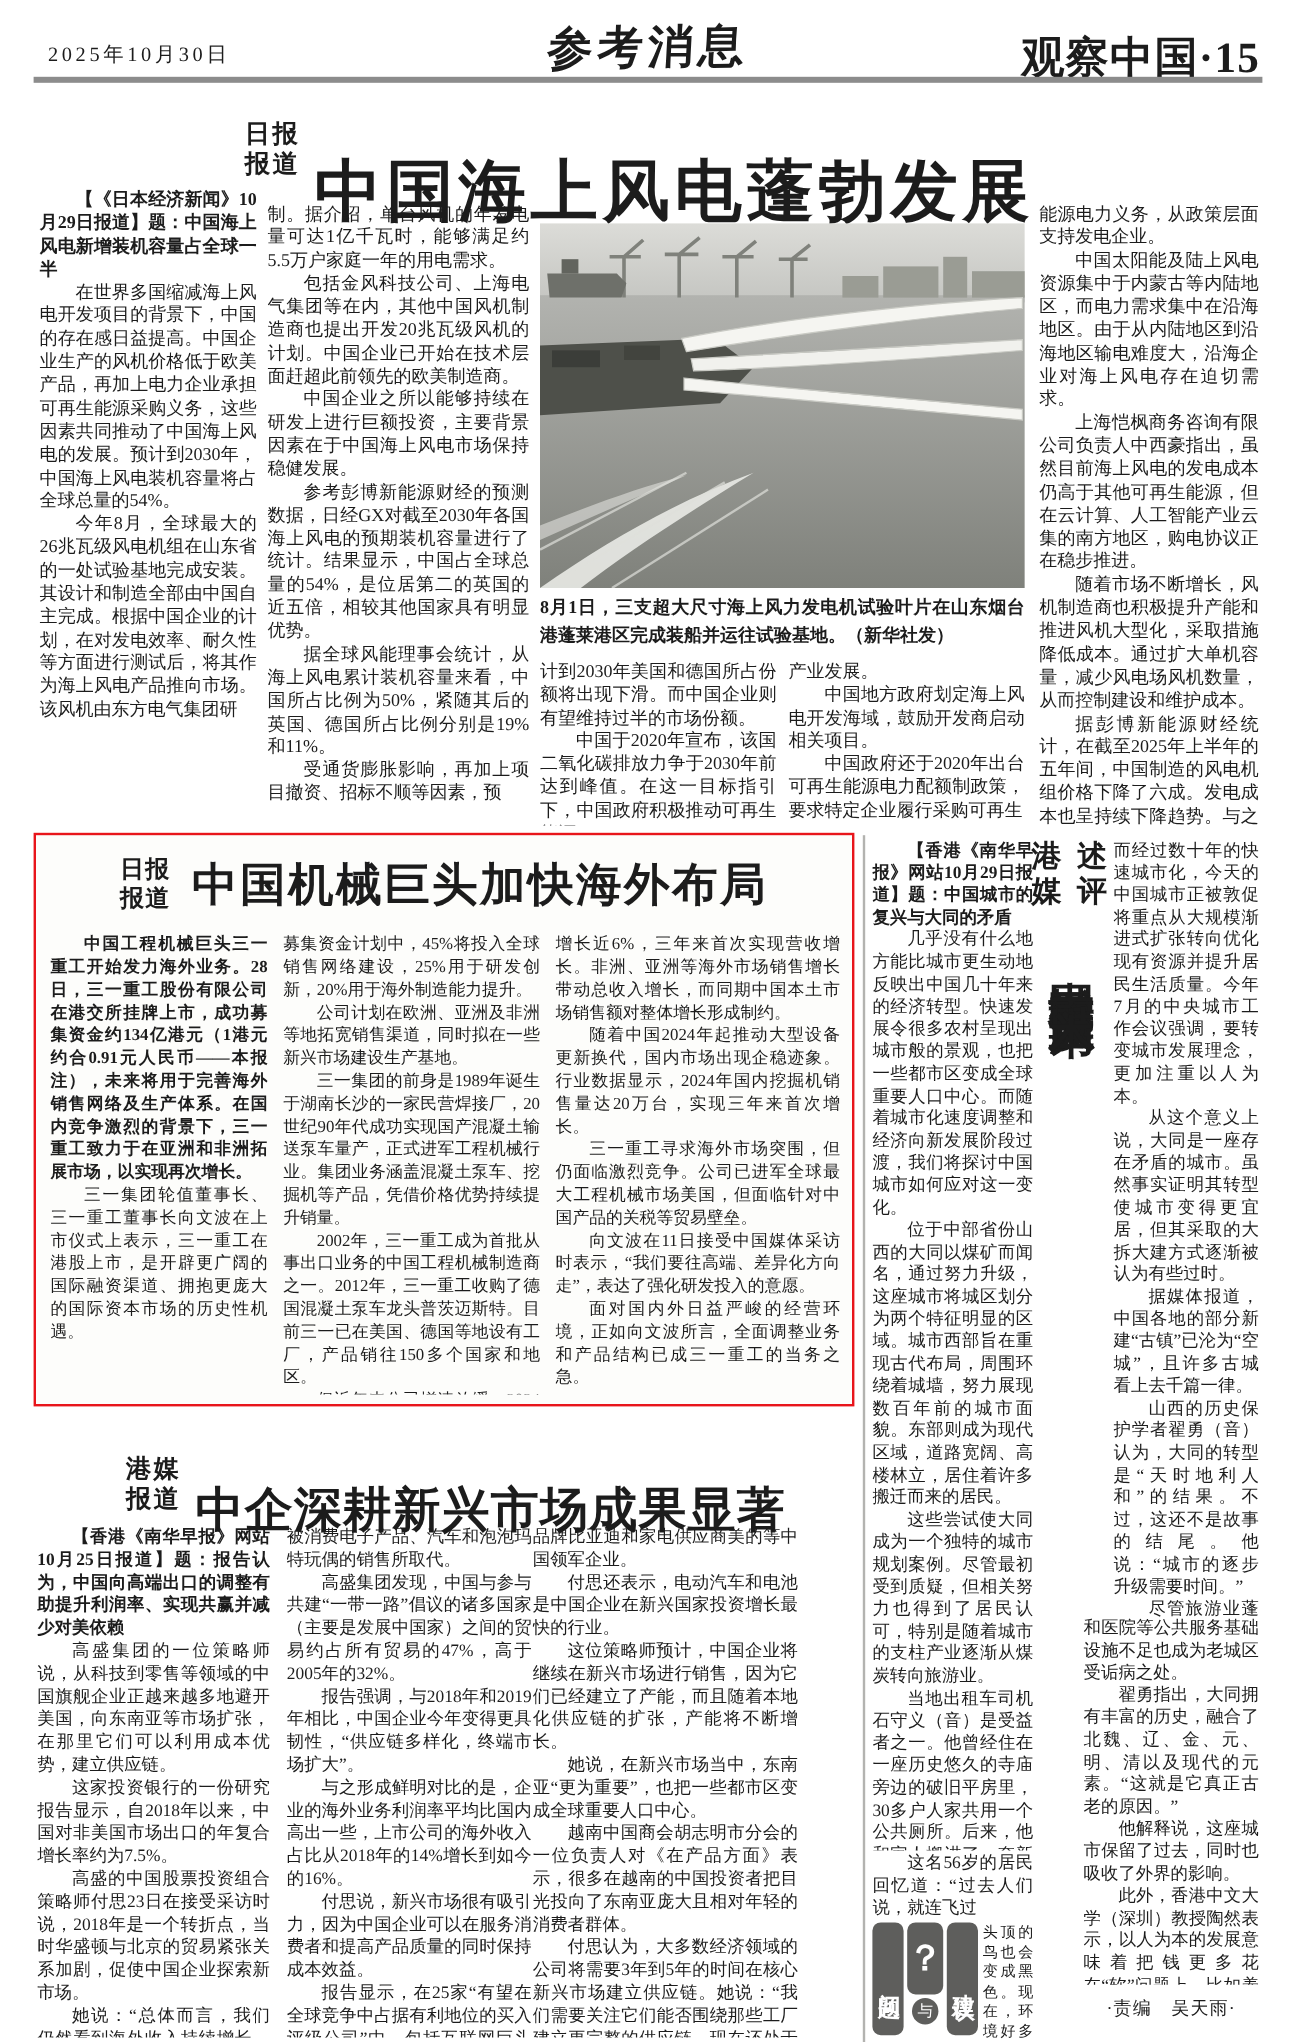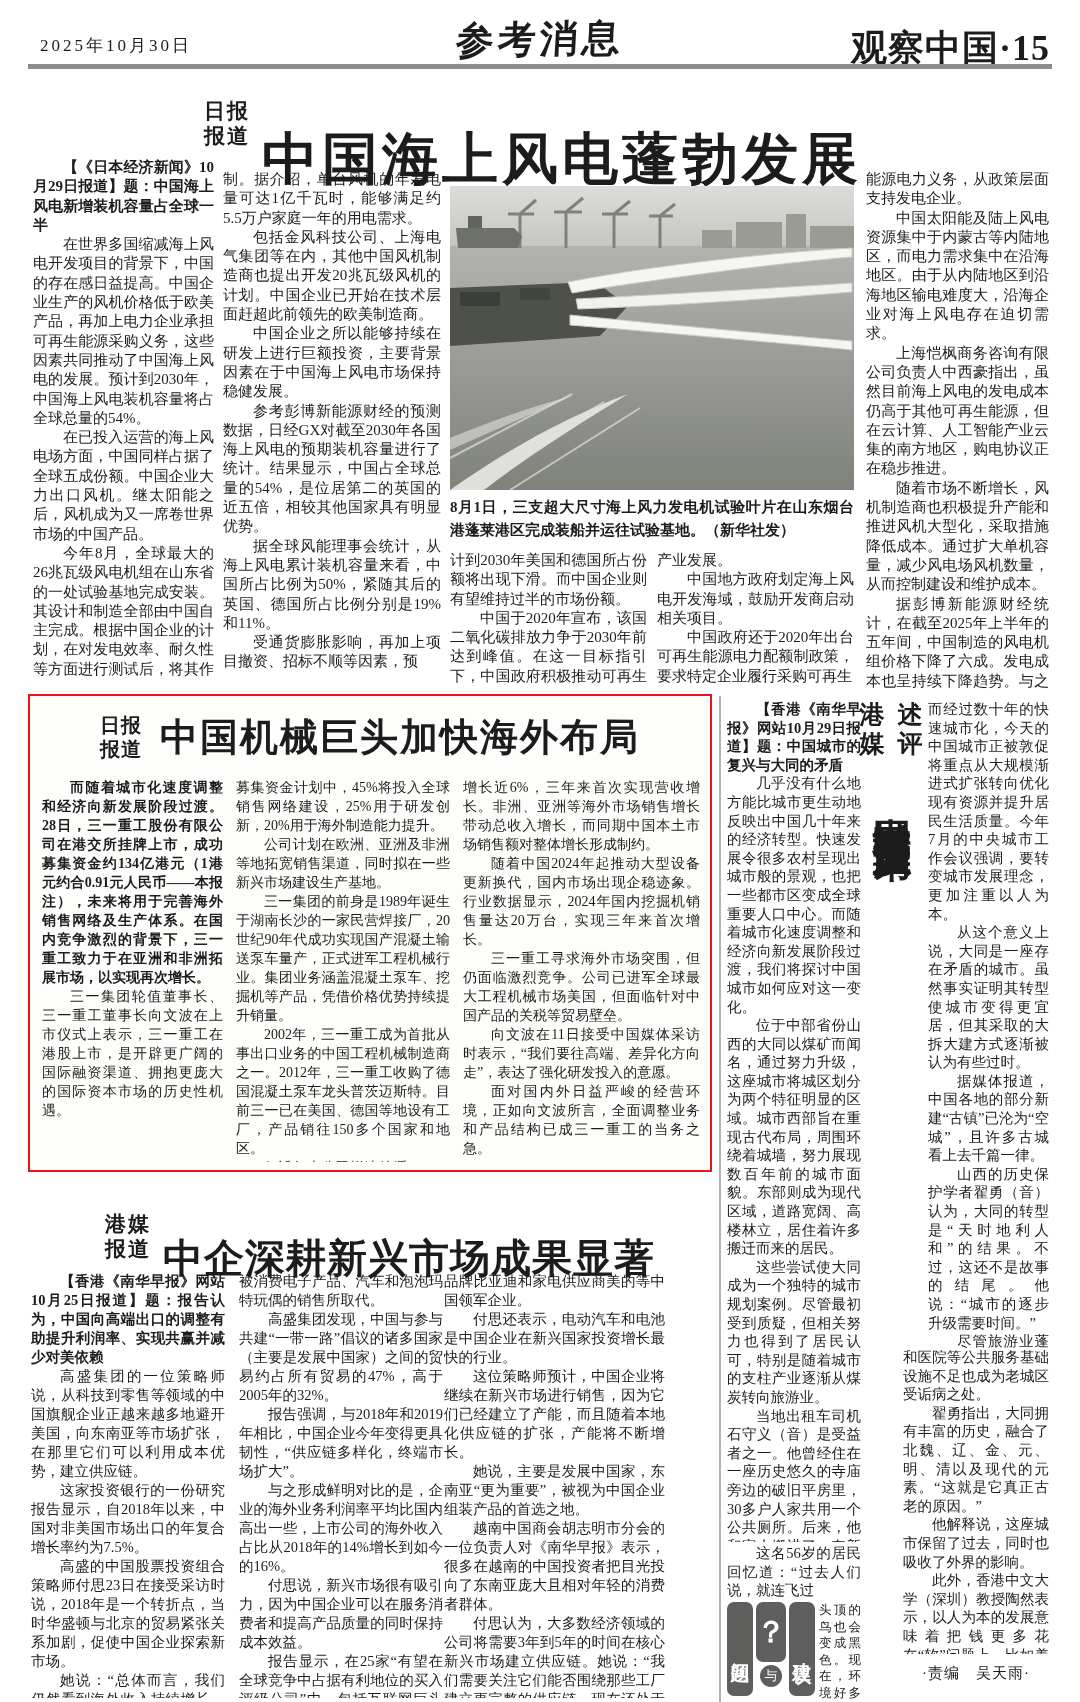--- a/index.html
+++ b/index.html
@@ -76,21 +76,20 @@
 
   <div class="kicker" style="left:197px;top:99px;width:60px;">
       <p>日报</p>
       <p>报道</p>
     </div>
   <h1 class="hl-sans hl-wind">中国海上风电蓬勃发展</h1>
 
   <div class="col fs15 lead" style="left:33px;top:158px;width:181px;height:519px;">
       <p>【《日本经济新闻》10月29日报道】题：中国海上风电新增装机容量占全球一半</p>
       <p>在世界多国缩减海上风电开发项目的背景下，中国的存在感日益提高。中国企业生产的风机价格低于欧美产品，再加上电力企业承担可再生能源采购义务，这些因素共同推动了中国海上风电的发展。预计到2030年，中国海上风电装机容量将占全球总量的54%。</p>
-      <p>在已投入运营的海上风电场方面，中国同样占据了全球五成份额。中国企业大力出口风机。继太阳能之后，风机成为又一席卷世界市场的中国产品。</p>
       <p>今年8月，全球最大的26兆瓦级风电机组在山东省的一处试验基地完成安装。其设计和制造全部由中国自主完成。根据中国企业的计划，在对发电效率、耐久性等方面进行测试后，将其作为海上风电产品推向市场。该风机由东方电气集团研</p>
     </div>
   <div class="col fs15 cont" style="left:223px;top:170px;width:218px;height:519px;">
       <p>制。据介绍，单台风机的年发电量可达1亿千瓦时，能够满足约5.5万户家庭一年的用电需求。</p>
       <p>包括金风科技公司、上海电气集团等在内，其他中国风机制造商也提出开发20兆瓦级风机的计划。中国企业已开始在技术层面赶超此前领先的欧美制造商。</p>
       <p>中国企业之所以能够持续在研发上进行巨额投资，主要背景因素在于中国海上风电市场保持稳健发展。</p>
       <p>参考彭博新能源财经的预测数据，日经GX对截至2030年各国海上风电的预期装机容量进行了统计。结果显示，中国占全球总量的54%，是位居第二的英国的近五倍，相较其他国家具有明显优势。</p>
       <p>据全球风能理事会统计，从海上风电累计装机容量来看，中国所占比例为50%，紧随其后的英国、德国所占比例分别是19%和11%。</p>
       <p>受通货膨胀影响，再加上项目撤资、招标不顺等因素，预</p>
     </div>
@@ -166,21 +165,21 @@
   <div class="abs redbox">
     <div class="rb-head">
       <div class="rb-kicker">
           <p>日报</p>
           <p>报道</p>
         </div>
       <div class="hl-serif hl-sany" style="position:static;">中国机械巨头加快海外布局</div>
     </div>
     <div class="rb-body">
       <div class="rb-col fs14 lead" style="width:181px;">
-          <p>而随着城市化速度调整和经济向新发展阶段过渡。28日，三一重工股份有限公司在港交所挂牌上市，成功募集资金约134亿港元（1港元约合0.91元人民币——本报注），未来将用于完善海外销售网络及生产体系。在国内竞争激烈的背景下，三一重工致力于在亚洲和非洲拓展市场，以实现再次增长。</p>
+          <p>中国工程机械巨头三一重工开始发力海外业务。28日，三一重工股份有限公司在港交所挂牌上市，成功募集资金约134亿港元（1港元约合0.91元人民币——本报注），未来将用于完善海外销售网络及生产体系。在国内竞争激烈的背景下，三一重工致力于在亚洲和非洲拓展市场，以实现再次增长。</p>
           <p>三一集团轮值董事长、三一重工董事长向文波在上市仪式上表示，三一重工在港股上市，是开辟更广阔的国际融资渠道、拥抱更庞大的国际资本市场的历史性机遇。</p>
         </div>
       <div class="rb-col fs14 cont" style="width:214px;">
           <p>募集资金计划中，45%将投入全球销售网络建设，25%用于研发创新，20%用于海外制造能力提升。</p>
           <p>公司计划在欧洲、亚洲及非洲等地拓宽销售渠道，同时拟在一些新兴市场建设生产基地。</p>
           <p>三一集团的前身是1989年诞生于湖南长沙的一家民营焊接厂，20世纪90年代成功实现国产混凝土输送泵车量产，正式进军工程机械行业。集团业务涵盖混凝土泵车、挖掘机等产品，凭借价格优势持续提升销量。</p>
           <p>2002年，三一重工成为首批从事出口业务的中国工程机械制造商之一。2012年，三一重工收购了德国混凝土泵车龙头普茨迈斯特。目前三一已在美国、德国等地设有工厂，产品销往150多个国家和地区。</p>
           <p>但近年来公司增速放缓，2024年实现营收783亿元人民币，较上一年</p>
         </div>
       <div class="rb-col fs14 cont" style="flex:1;">
@@ -210,22 +209,22 @@
       <p>高盛集团发现，中国与参与共建“一带一路”倡议的诸多国家（主要是发展中国家）之间的贸易约占所有贸易的47%，高于2005年的32%。</p>
       <p>报告强调，与2018年和2019年相比，中国企业今年变得更具韧性，“供应链多样化，终端市场扩大”。</p>
       <p>与之形成鲜明对比的是，企业的海外业务利润率平均比国内高出一些，上市公司的海外收入占比从2018年的14%增长到如今的16%。</p>
       <p>付思说，新兴市场很有吸引力，因为中国企业可以在服务消费者和提高产品质量的同时保持成本效益。</p>
       <p>报告显示，在25家“有望在全球竞争中占据有利地位的买入评级公司”中，包括互联网巨头阿里巴巴和拼多多、电池制造商宁德时代、消费电子企业小米、电动汽车</p>
     </div>
   <div class="col fs145 cont" style="left:444px;top:1272px;width:221px;height:426px;">
       <p>品牌比亚迪和家电供应商美的等中国领军企业。</p>
       <p>付思还表示，电动汽车和电池是中国企业在新兴国家投资增长最快的行业。</p>
       <p>这位策略师预计，中国企业将继续在新兴市场进行销售，因为它们已经建立了产能，而且随着本地化供应链的扩张，产能将不断增长。</p>
-      <p>她说，主要是发展中国家，东南亚“更为重要”，被视为中国企业组装产品的首选之地。</p>
-      <p>越南中国商会胡志明市分会的一位负责人对《南华早报》表示，很多在越南的中国投资者把目光投向了东南亚庞大且相对年轻的消费者群体。</p>
+      <p>她说，在新兴市场当中，东南亚“更为重要”，也把一些都市区变成全球重要人口中心。</p>
+      <p>越南中国商会胡志明市分会的一位负责人对《在产品方面》表示，很多在越南的中国投资者把目光投向了东南亚庞大且相对年轻的消费者群体。</p>
       <p>付思认为，大多数经济领域的公司将需要3年到5年的时间在核心新兴市场建立供应链。她说：“我们需要关注它们能否围绕那些工厂建立更完整的供应链。现在还处于早期阶段。”</p>
     </div>
 
   <div class="abs vdiv"></div>
 
   <div class="abs city-label">
       <p>港</p>
       <p>述</p>
       <p>媒</p>
       <p>评</p>

